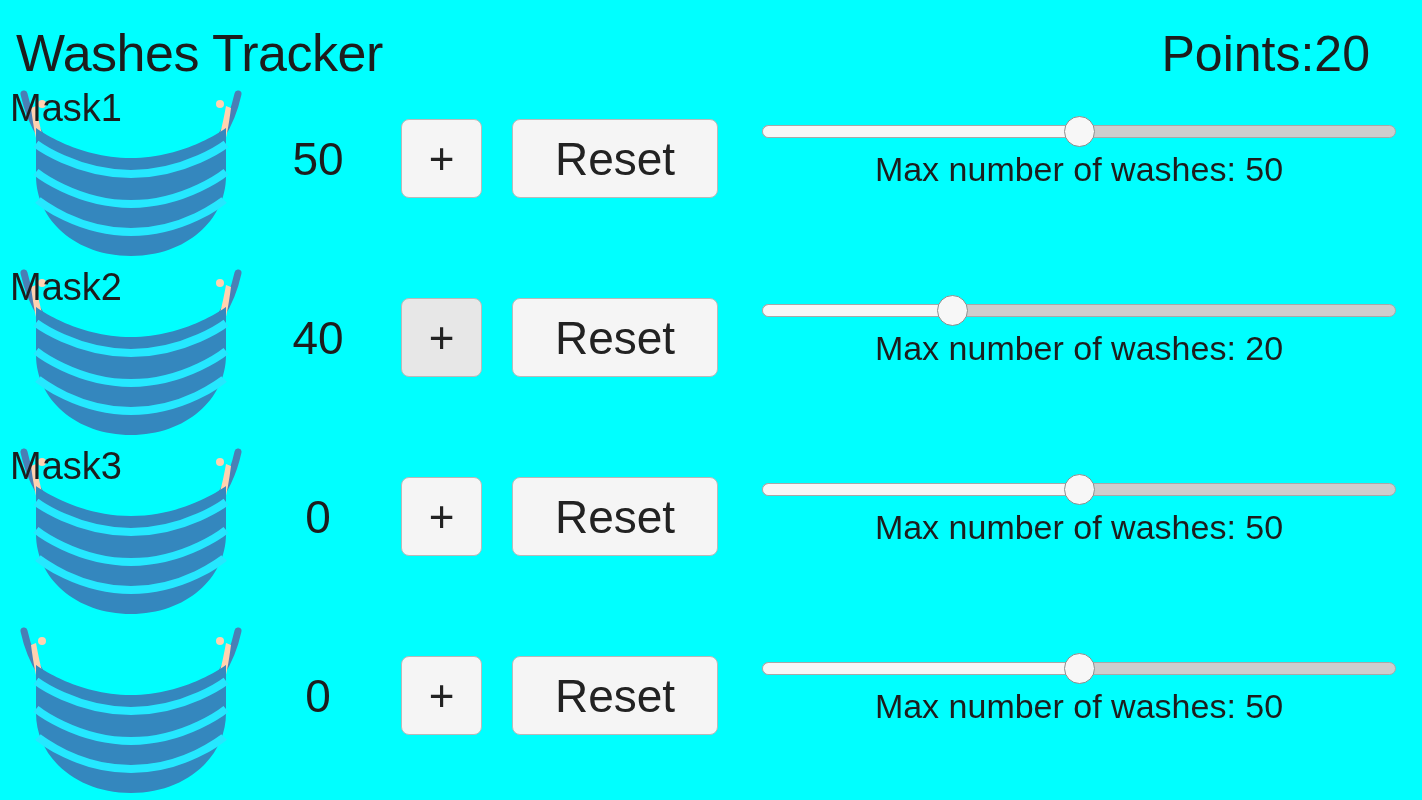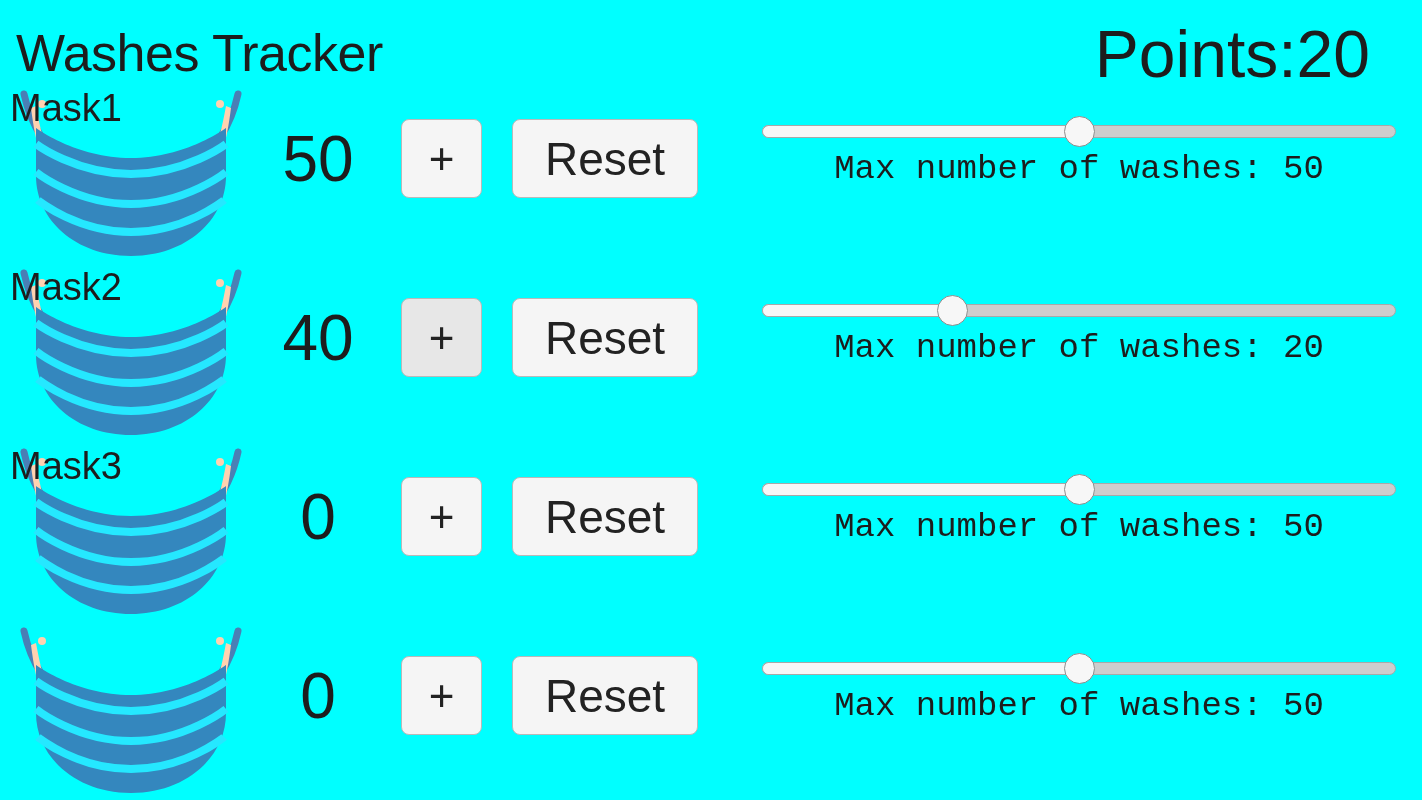--- a/index.html
+++ b/index.html
@@ -32,21 +32,21 @@
     line-height: 62px;
     font-weight: 400;
     letter-spacing: -0.5px;
     color: #1d1d1d;
     white-space: nowrap;
   }
   .points {
     position: absolute;
     right: 52px;
     top: 8px;
-    font-size: 66px;
+    font-size: 50px;
     line-height: 60px;
     font-weight: 400;
     color: #1d1d1d;
     white-space: nowrap;
   }
 
   
   .rows {
     position: absolute;
     top: 78px; left: 0;
@@ -89,21 +89,21 @@
     white-space: nowrap;
   }
 
   
   .count {
     position: absolute;
     left: 268px;
     top: 52px;
     width: 100px;
     text-align: center;
-    font-size: 64px;
+    font-size: 46px;
     line-height: 58px;
     color: #1d1d1d;
   }
 
   
   .btn {
     position: absolute;
     background: #f5f5f5;
     border: 1px solid #b9b9b9;
     border-radius: 8px;
@@ -123,21 +123,21 @@
     height: 79px;
     font-size: 44px;
     line-height: 44px;
   }
   .btn-plus.hovered {
     background: #e7e7e7;
   }
   .btn-reset {
     left: 512px;
     top: 41px;
-    width: 186px;
+    width: 206px;
     height: 79px;
     font-size: 46px;
     line-height: 46px;
   }
 
   
   .slider-cell {
     position: absolute;
     left: 762px;
     top: 28px;
@@ -190,21 +190,20 @@
   .slider-caption {
     position: absolute;
     left: 0;
     top: 42px;
     width: 634px;
     text-align: center;
     font-size: 34px;
     line-height: 42px;
     color: #1d1d1d;
     white-space: nowrap;
-    font-family: Liberation Mono, monospace;
   }
 </style>
 </head>
 <body>
 
 <div class="header">
   <div class="app-title">Washes Tracker</div>
   <div class="points">Points:20</div>
 </div>
 

